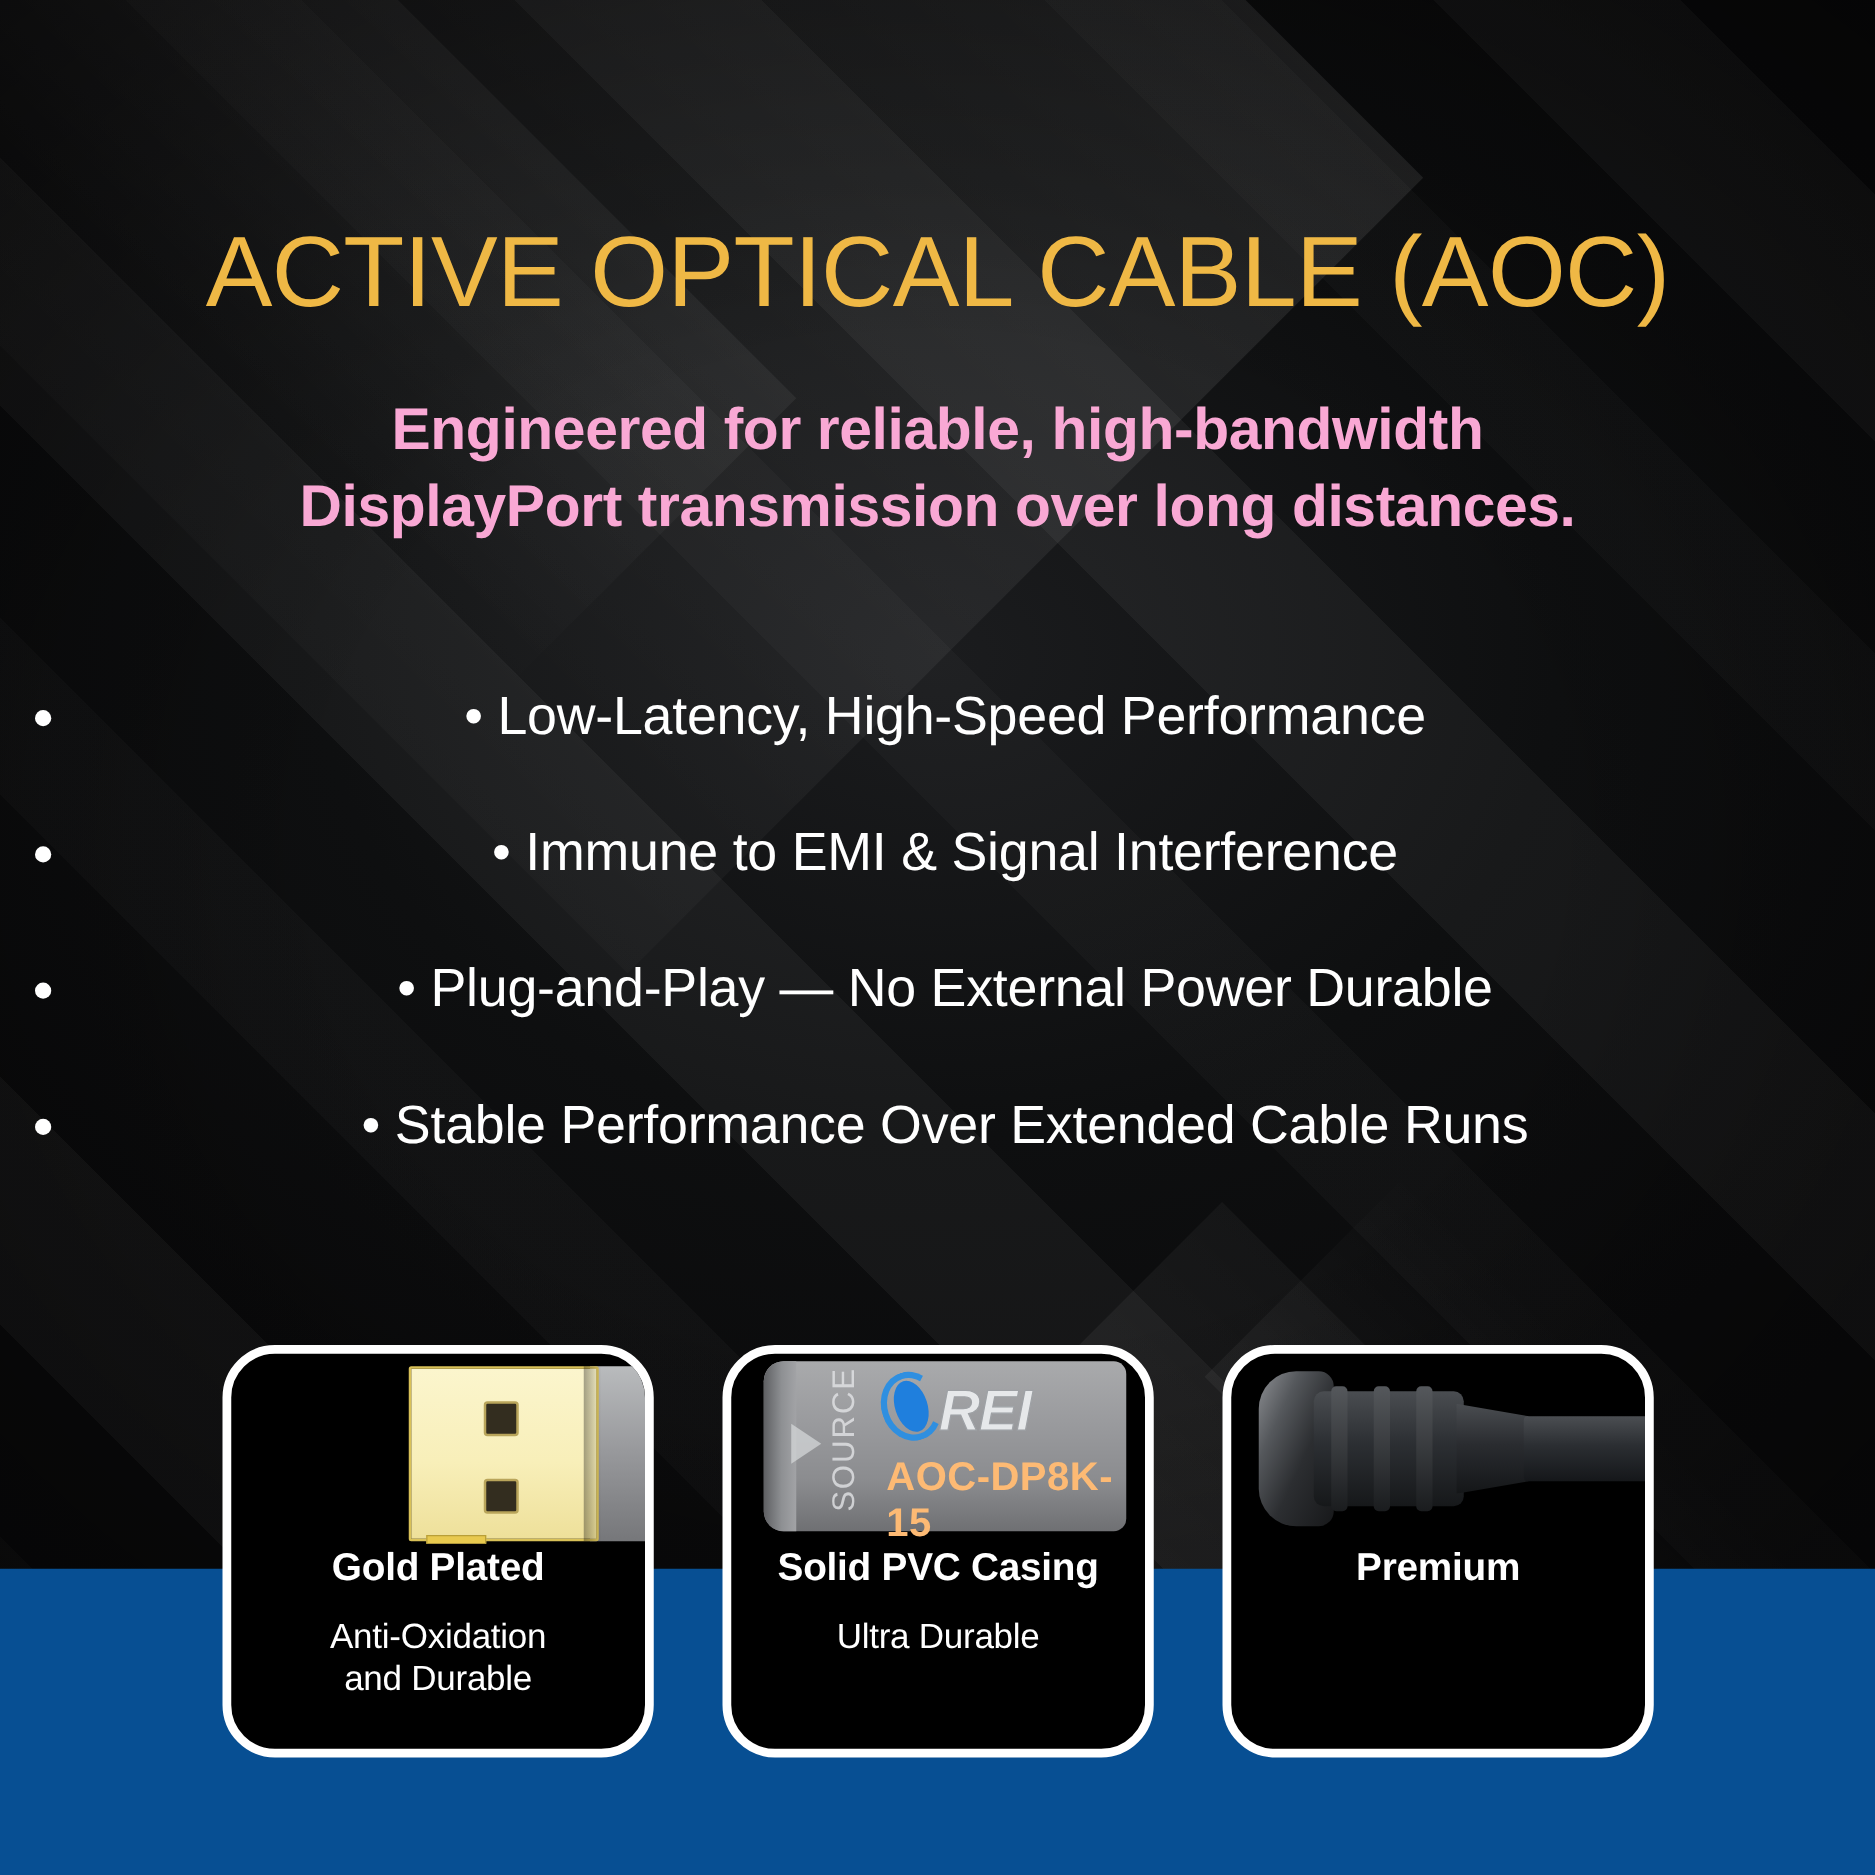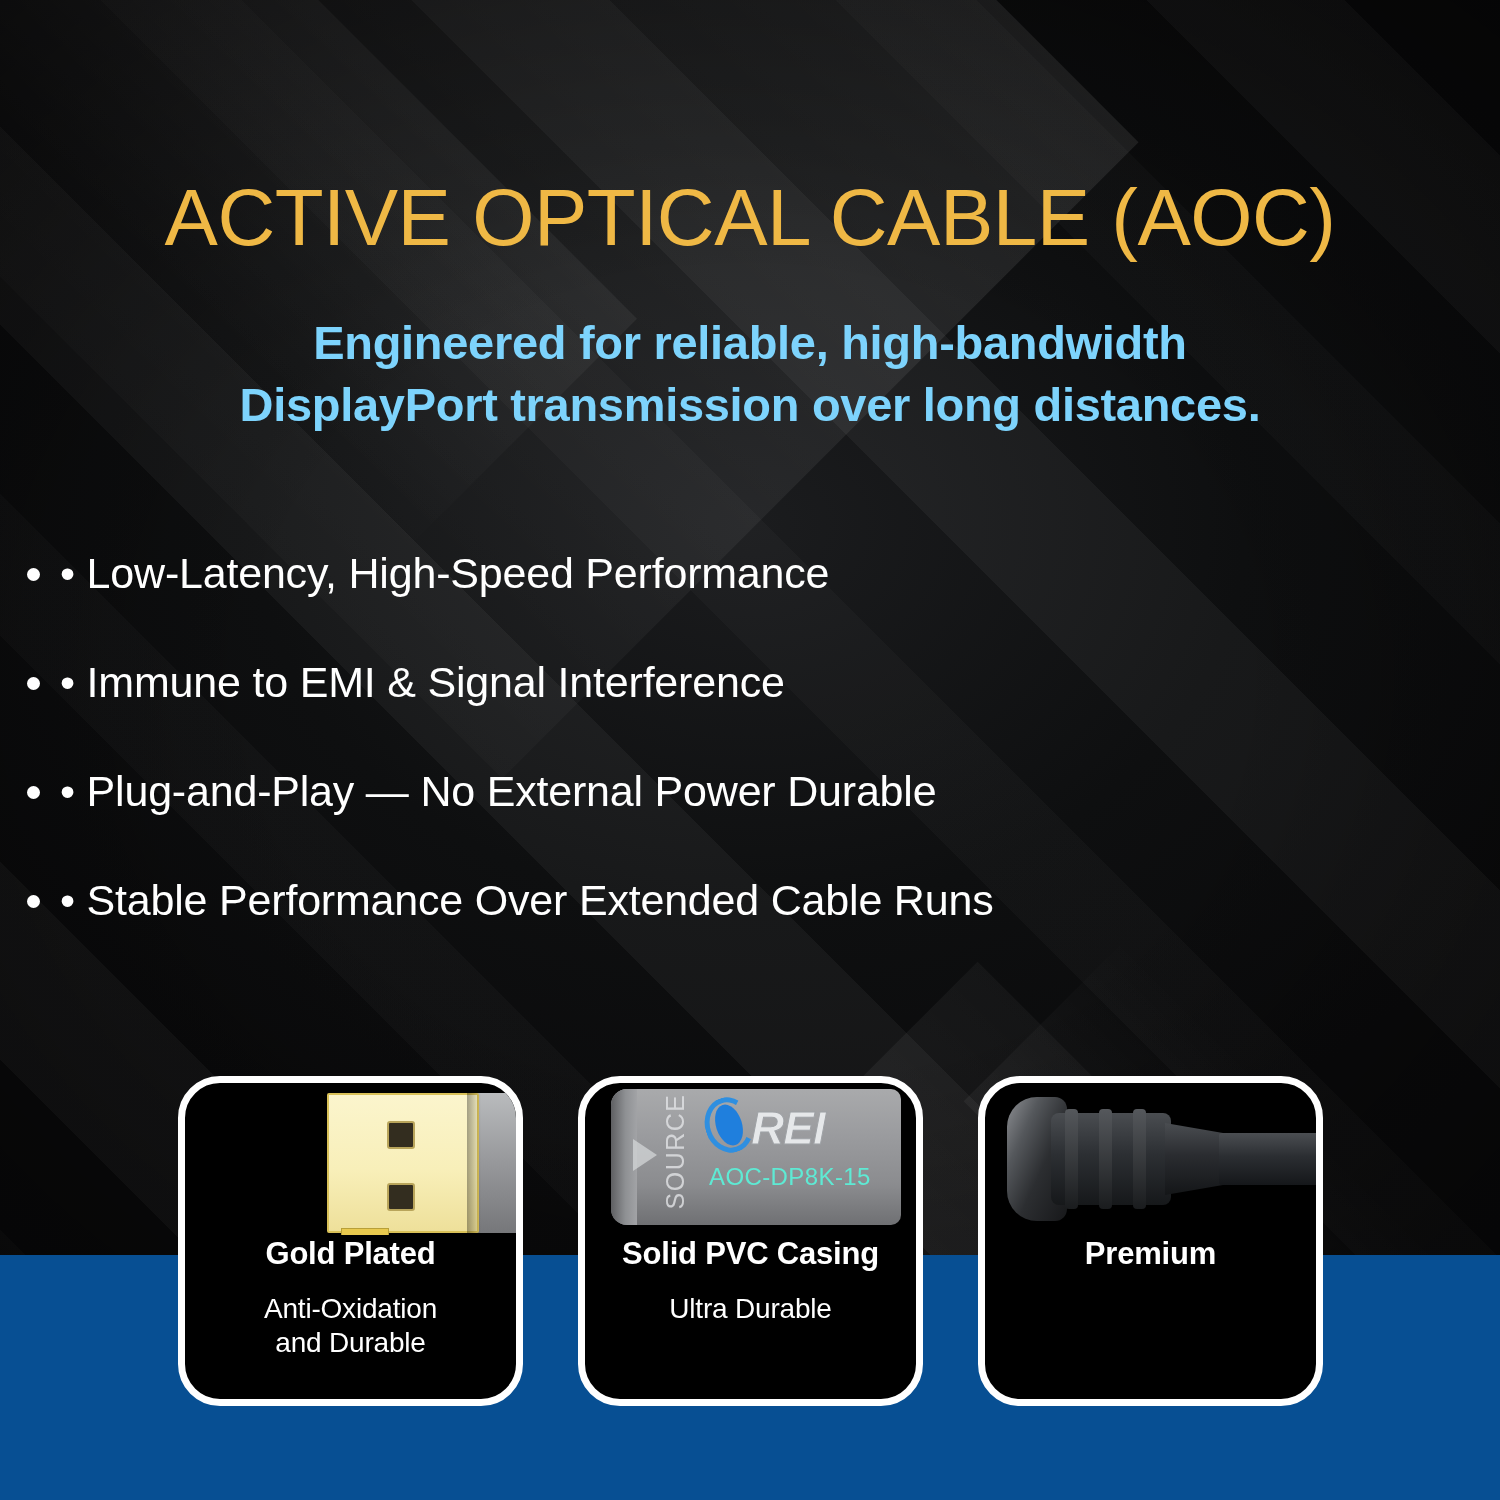--- a/index.html
+++ b/index.html
@@ -92,28 +92,28 @@
     white-space:nowrap;
   }
 
   .subtitle{
     position:absolute;
     top:312px; left:120px; right:120px;
     text-align:center;
     font-size:47px;
     line-height:1.32;
     font-weight:700;
-    color:#7dd3fc;
+    color:#f9a8d4;
     letter-spacing:-0.3px;
   }
 
   .bullets{
     position:absolute;
     top:552px; left:60px; right:48px;
-    text-align:left;
+    text-align:center;
   }
   .bullet{
     font-size:43px;
     line-height:1.0;
     color:#FFFFFF;
     font-weight:400;
     letter-spacing:-0.2px;
     margin-bottom:66px;
     white-space:nowrap;
   }
@@ -247,21 +247,21 @@
   }
   .c2-rei{
     position:absolute; left:48px; top:4px;
     font-size:46px; font-weight:700; font-style:italic;
     letter-spacing:-1px;
     color:#e6e8ea;
     -webkit-text-stroke:1px #9ea1a5;
   }
   .c2-model{
     position:absolute; left:124px; top:80px;
-    font-size:24px; font-weight:400; color:#5eead4;
+    font-size:32px; font-weight:700; color:#fdba74;
     letter-spacing:0.4px;
   }
 
   
   .c3-wrap{ position:absolute; left:14px; top:0px; width:320px; height:152px; }
   .c3-head{
     position:absolute; left:8px; top:14px; width:60px; height:124px;
     background:linear-gradient(115deg,#8e9094 0%,#55585c 28%,#2c2e31 58%,#17181a 100%);
     border-radius:30px 12px 12px 30px;
   }

